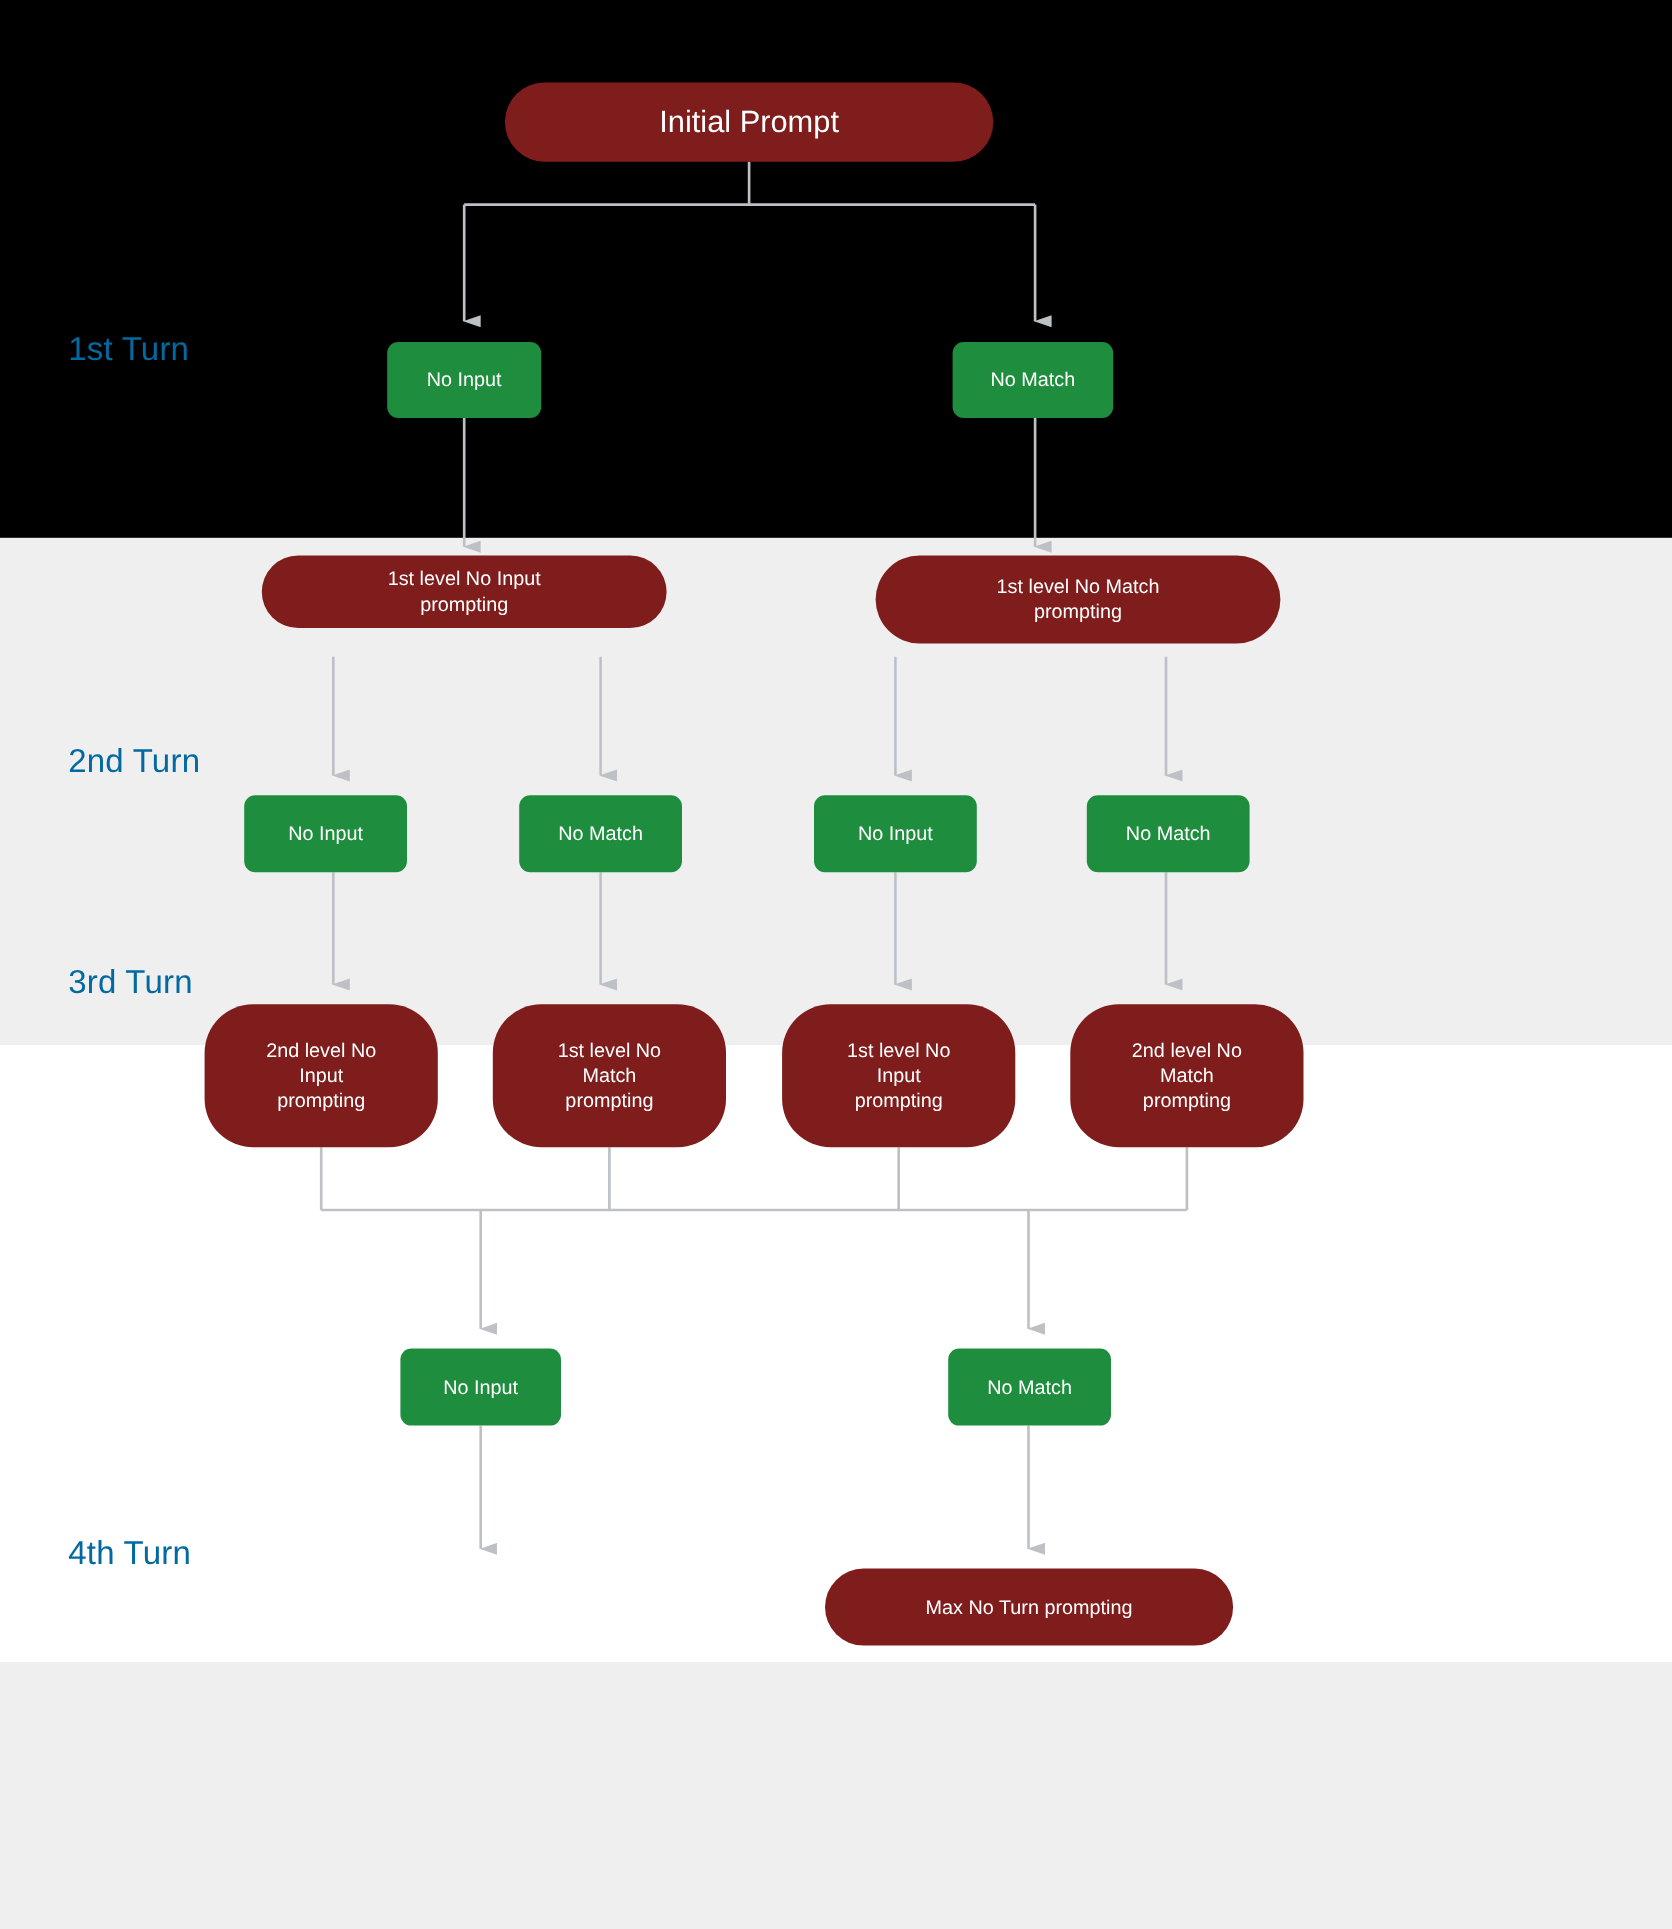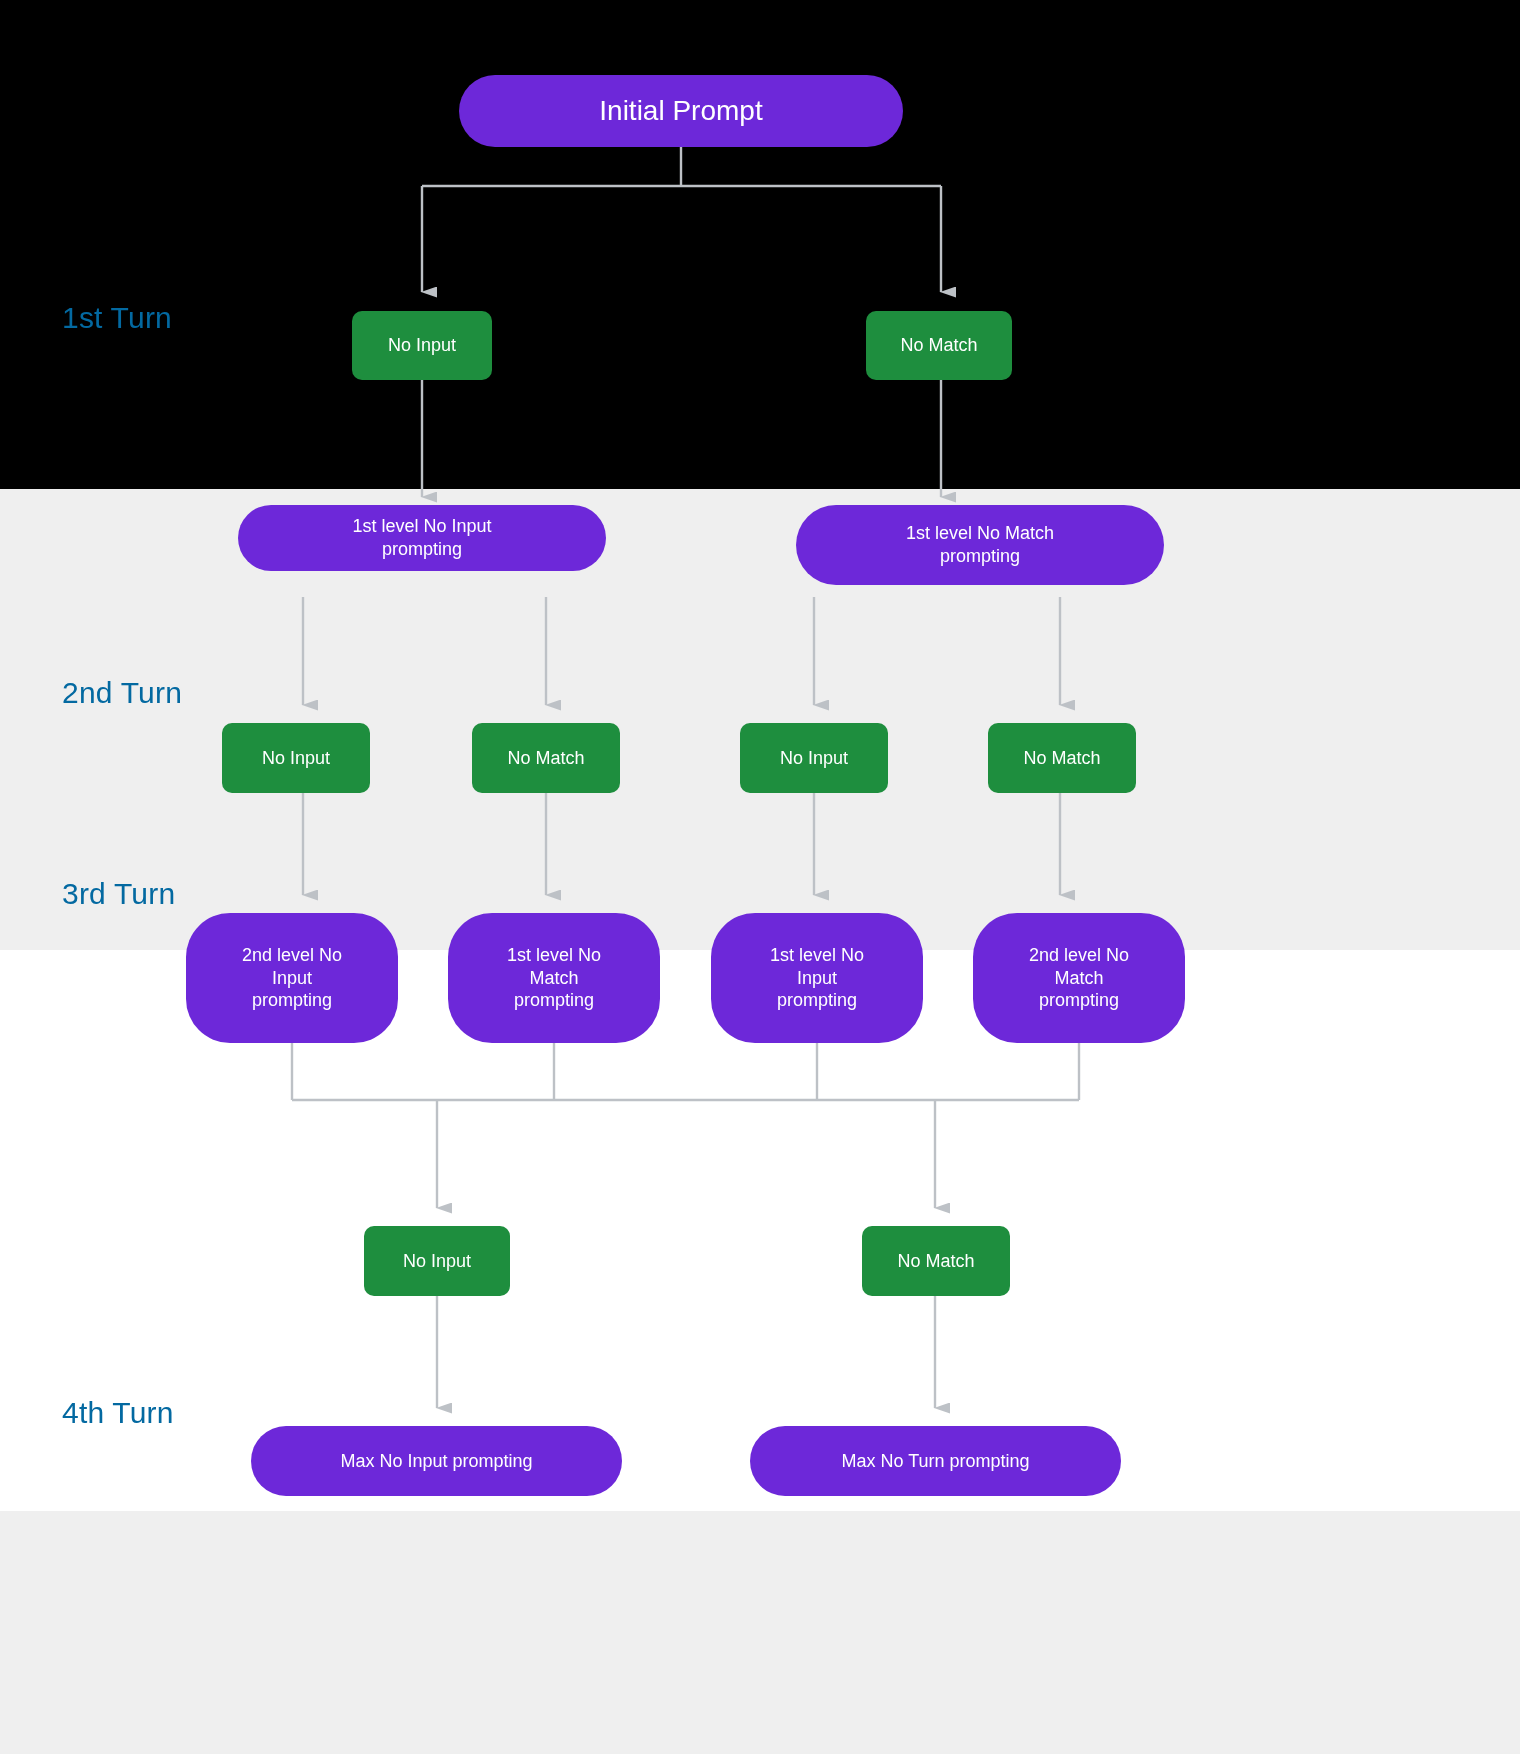--- a/index.html
+++ b/index.html
@@ -37,21 +37,21 @@
     align-items:center;
     justify-content:center;
     text-align:center;
     color:#ffffff;
     font-size:18px;
     line-height:1.26;
     box-sizing:border-box;
     padding:4px 10px;
     white-space:pre-line;
   }
-  .node.prompt{background:#6d28d9;border-radius:999px;}
+  .node.prompt{background:#7f1d1d;border-radius:999px;}
   .node.prompt.multiline{border-radius:44px;}
   .node.event{background:#1e8e3e;border-radius:10px;}
 </style>
 </head>
 <body>
 
 <div id="stage">
 
   <div class="band" id="band-1"></div>
   <div class="band" id="band-2"></div>
@@ -126,16 +126,15 @@
   <div class="node prompt multiline" style="left:711px;top:913px;width:212px;height:130px;">1st level No
 Input
 prompting</div>
   <div class="node prompt multiline" style="left:973px;top:913px;width:212px;height:130px;">2nd level No
 Match
 prompting</div>
 
   <div class="node event" style="left:364px;top:1226px;width:146px;height:70px;">No Input</div>
   <div class="node event" style="left:862px;top:1226px;width:148px;height:70px;">No Match</div>
 
-  <div class="node prompt" style="left:251px;top:1426px;width:371px;height:70px;">Max No Input prompting</div>
   <div class="node prompt" style="left:750px;top:1426px;width:371px;height:70px;">Max No Turn prompting</div>
 
 </div>
 
 </body></html>

